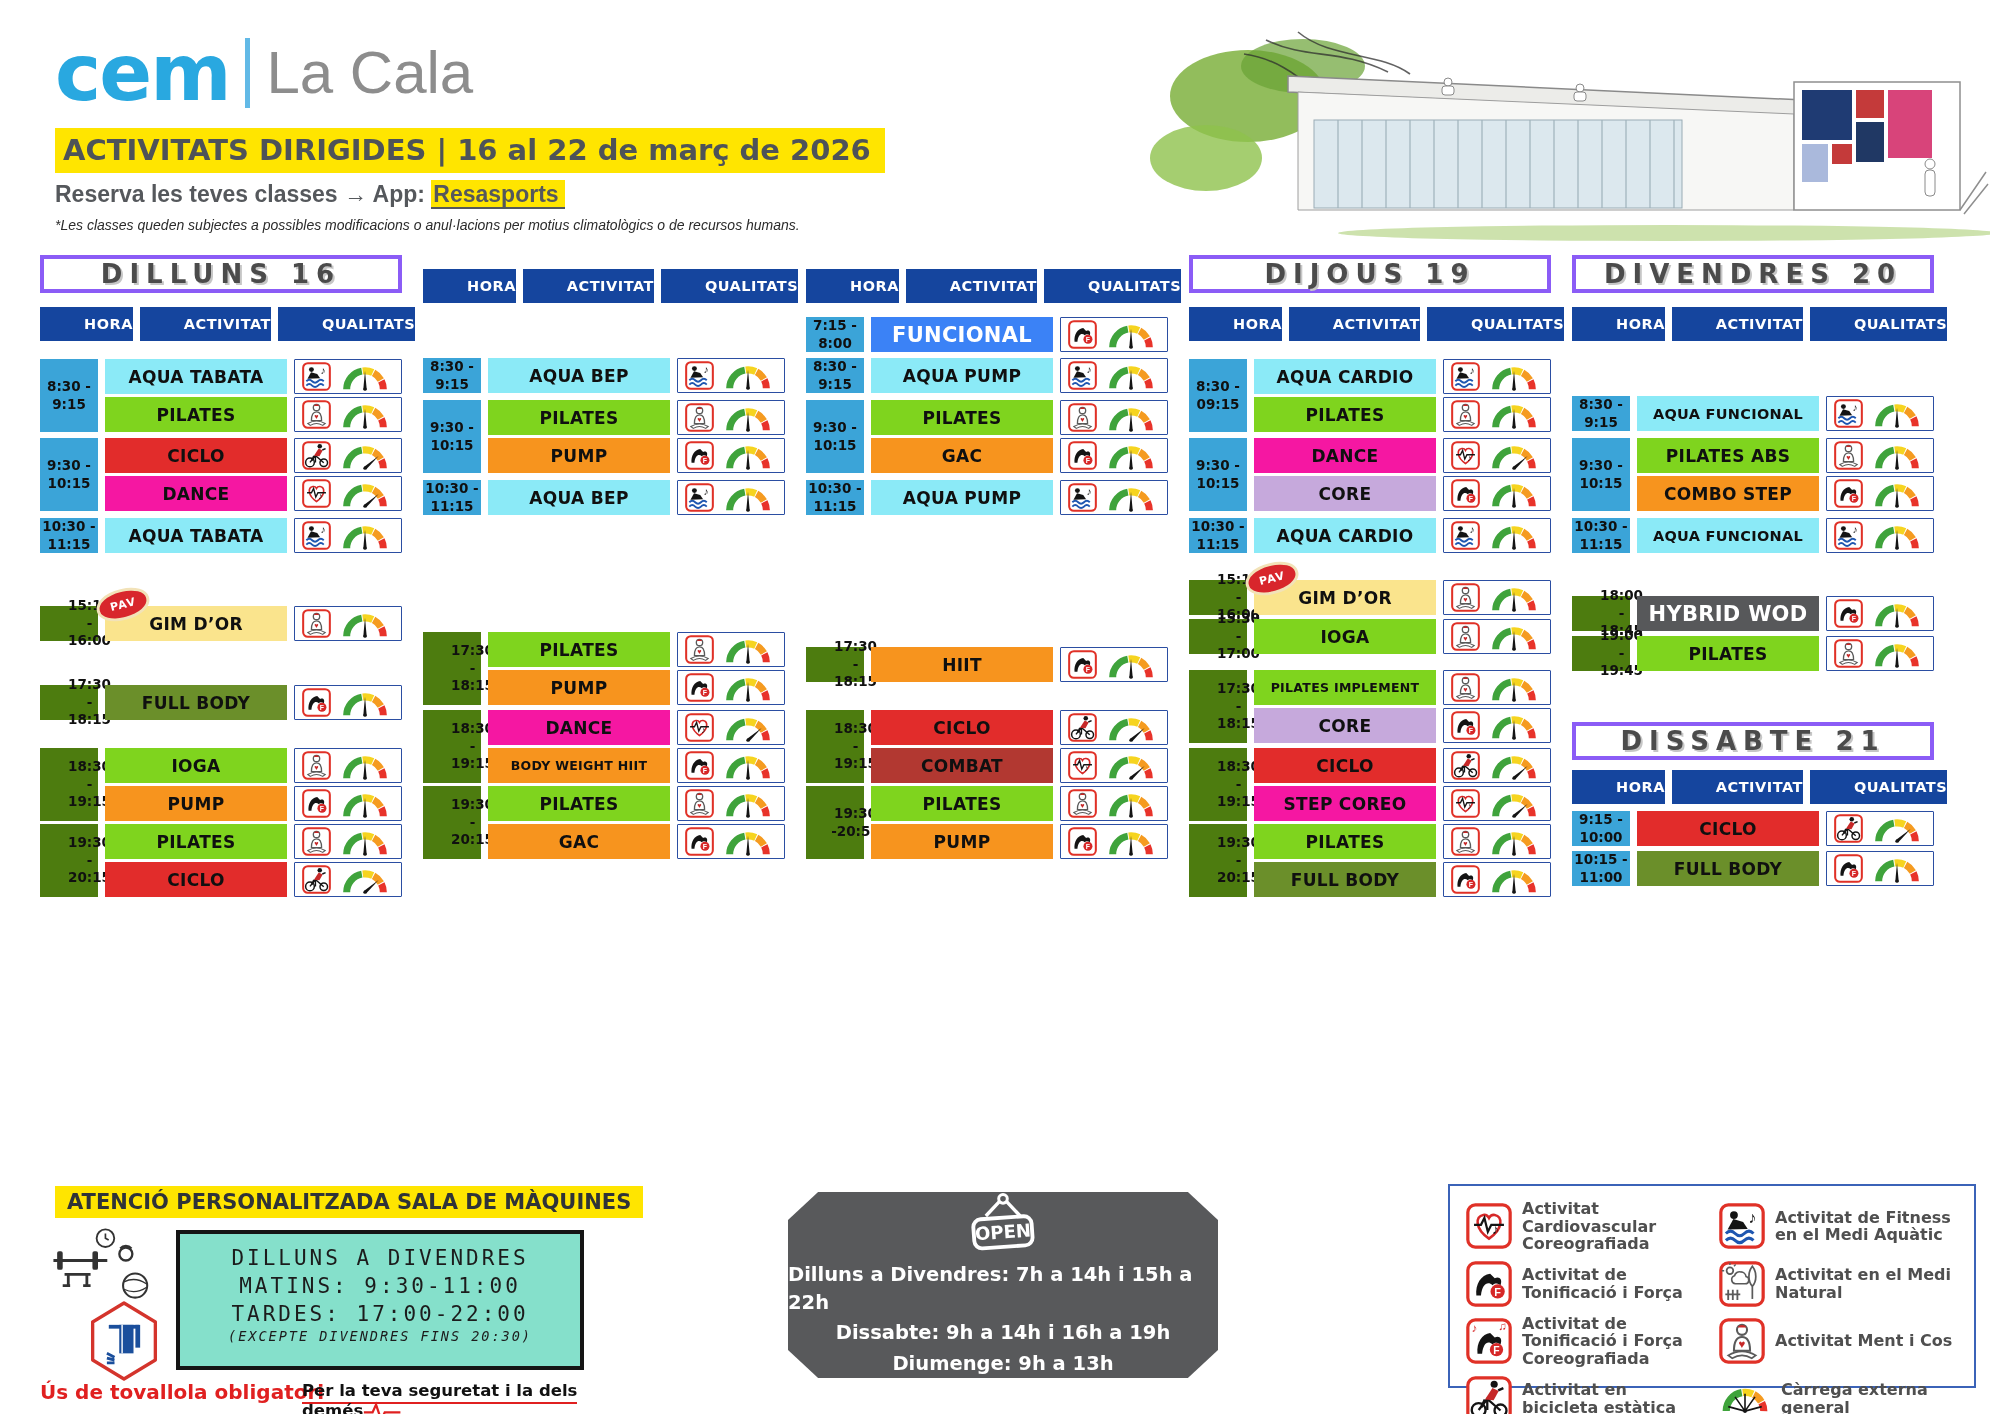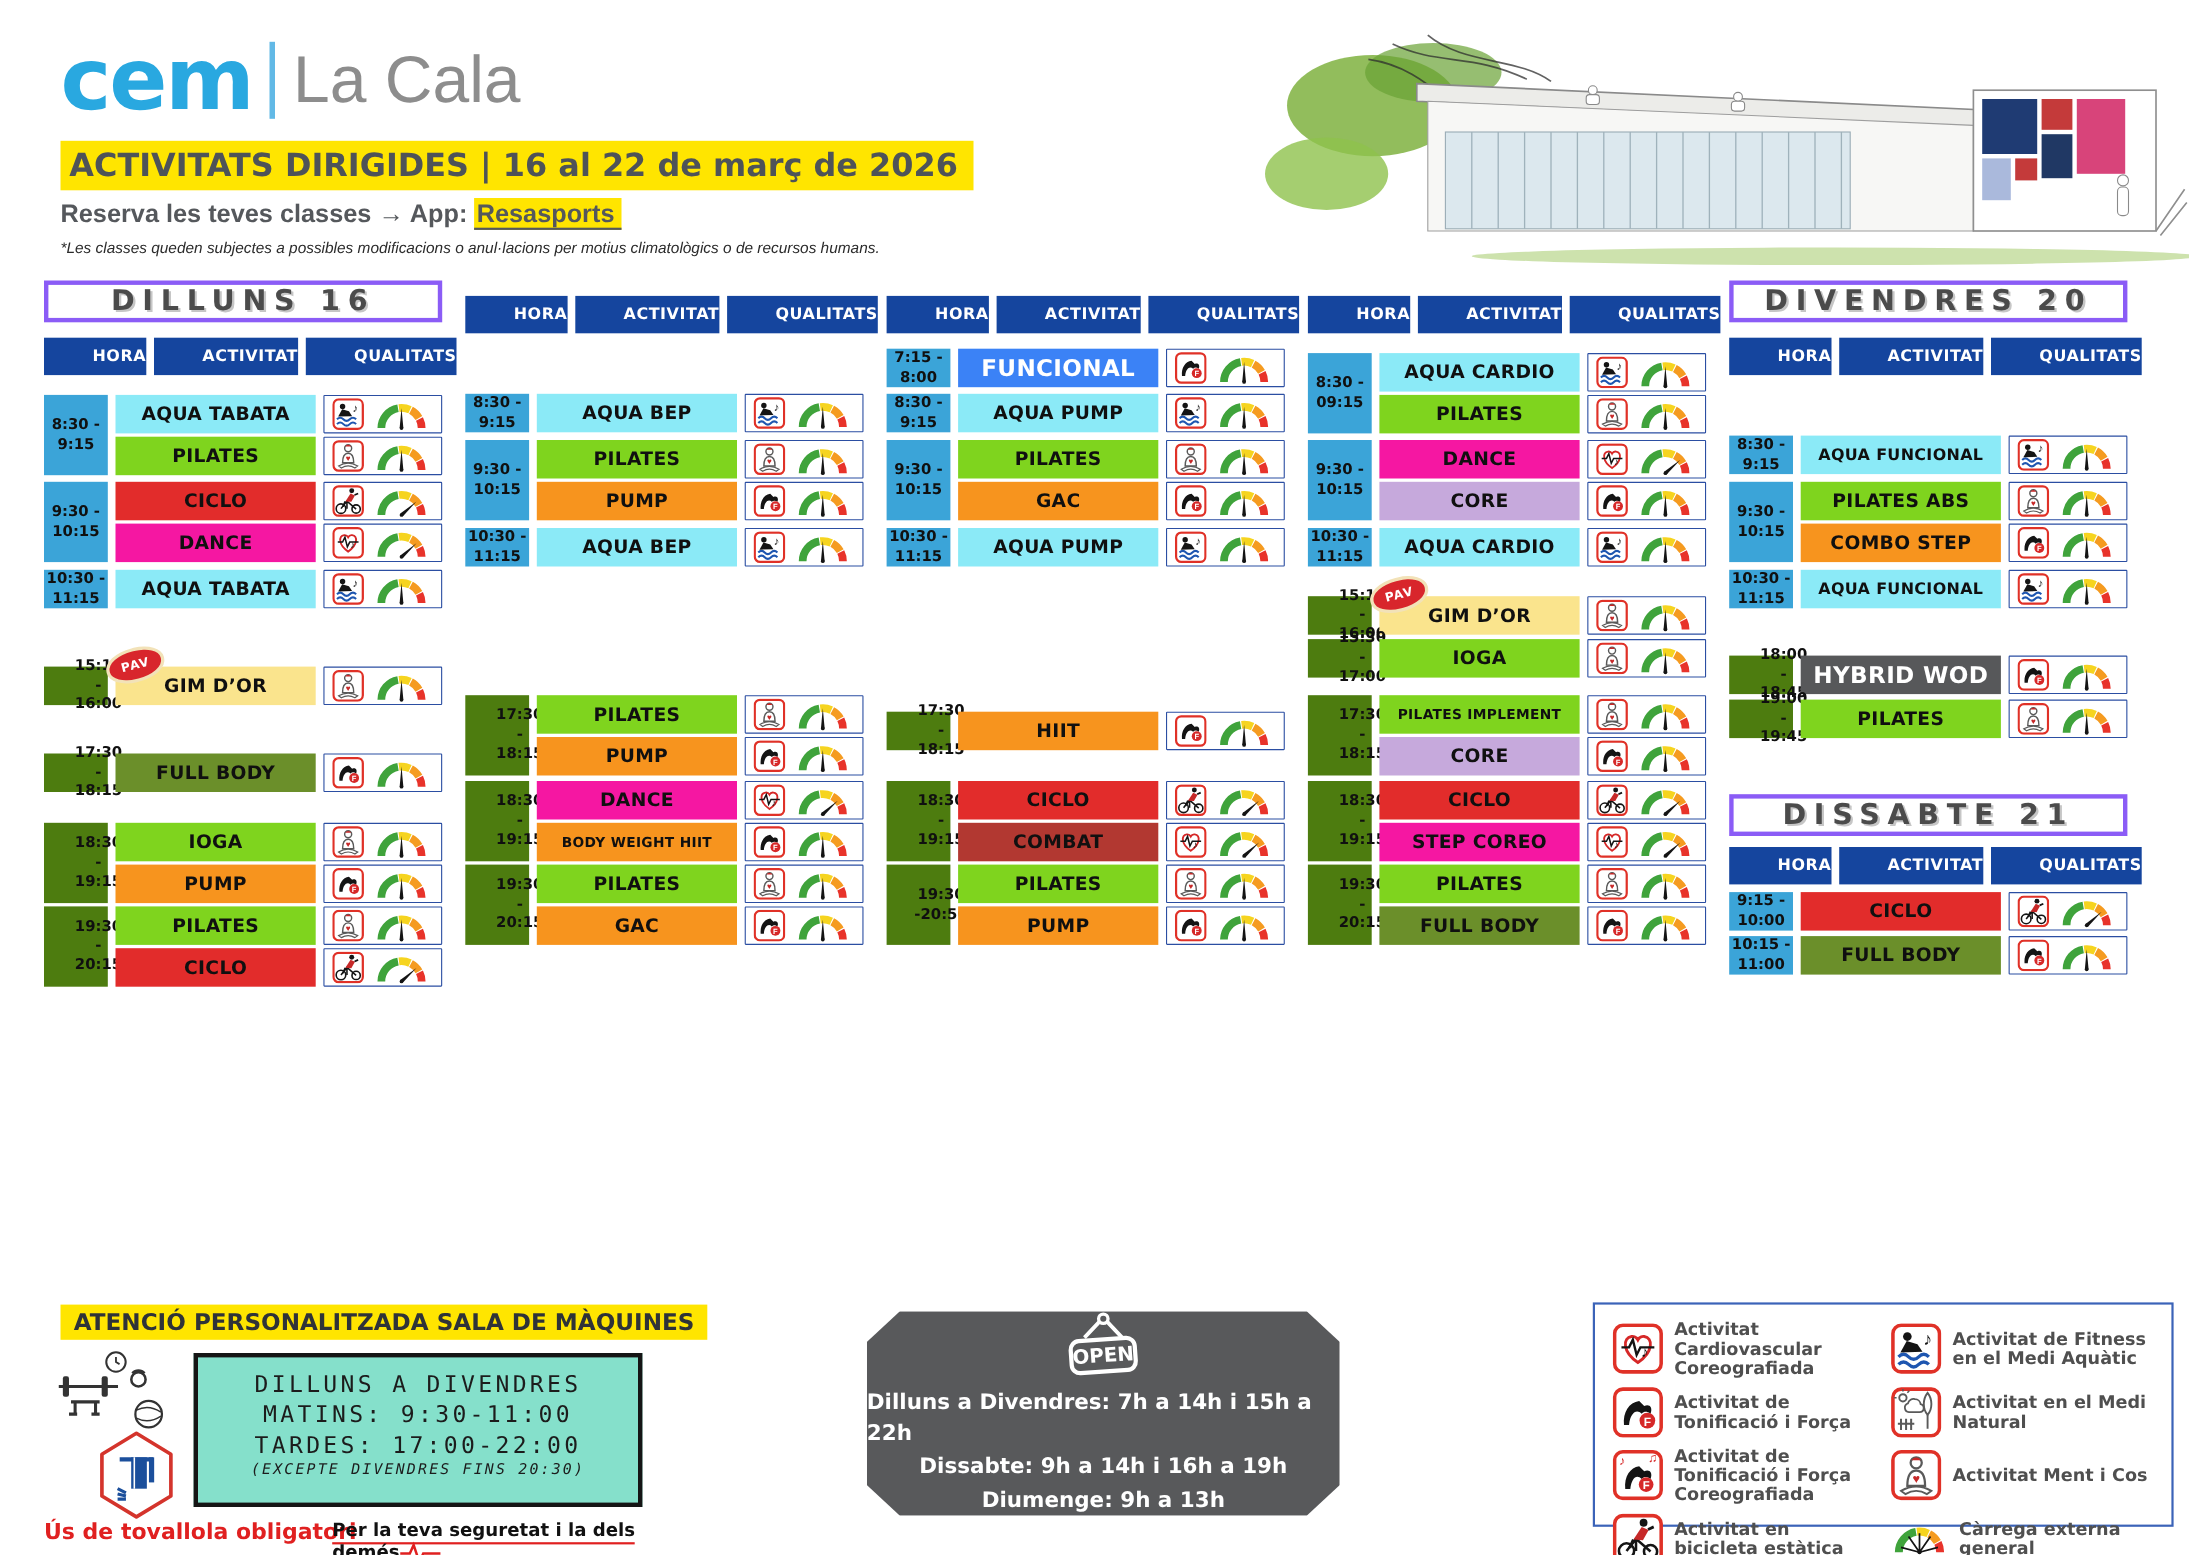--- a/index.html
+++ b/index.html
@@ -921,20 +921,21 @@
   <path d="M59.2 28.2A26 26 0 0 1 62 40" fill="none" stroke="#E8332A" stroke-width="10"></path>
                   <polygon points="33.6,40 36,14 38.4,40" fill="#141414"></polygon>
                   <circle cx="36" cy="40" r="2.4" fill="#141414"></circle>
                 </svg>
               </div>
             </div>
           </div>
         </div>
       </div>
       <div class="day-col">
+        <div class="day-box">DIJOUS 19</div>
         <div class="col-head">
     <div class="ch h">HORA</div>
     <div class="ch a">ACTIVITAT</div>
     <div class="ch q">QUALITATS</div>
   </div>
         <div class="rows">
           <div class="block" style="top:18px">
     <div class="hour am" style="height:73px">8:30 - 09:15</div>
     <div class="acts">
               <div class="act" style="background:#8BEAF7;color:#101010;font-size:17px">

